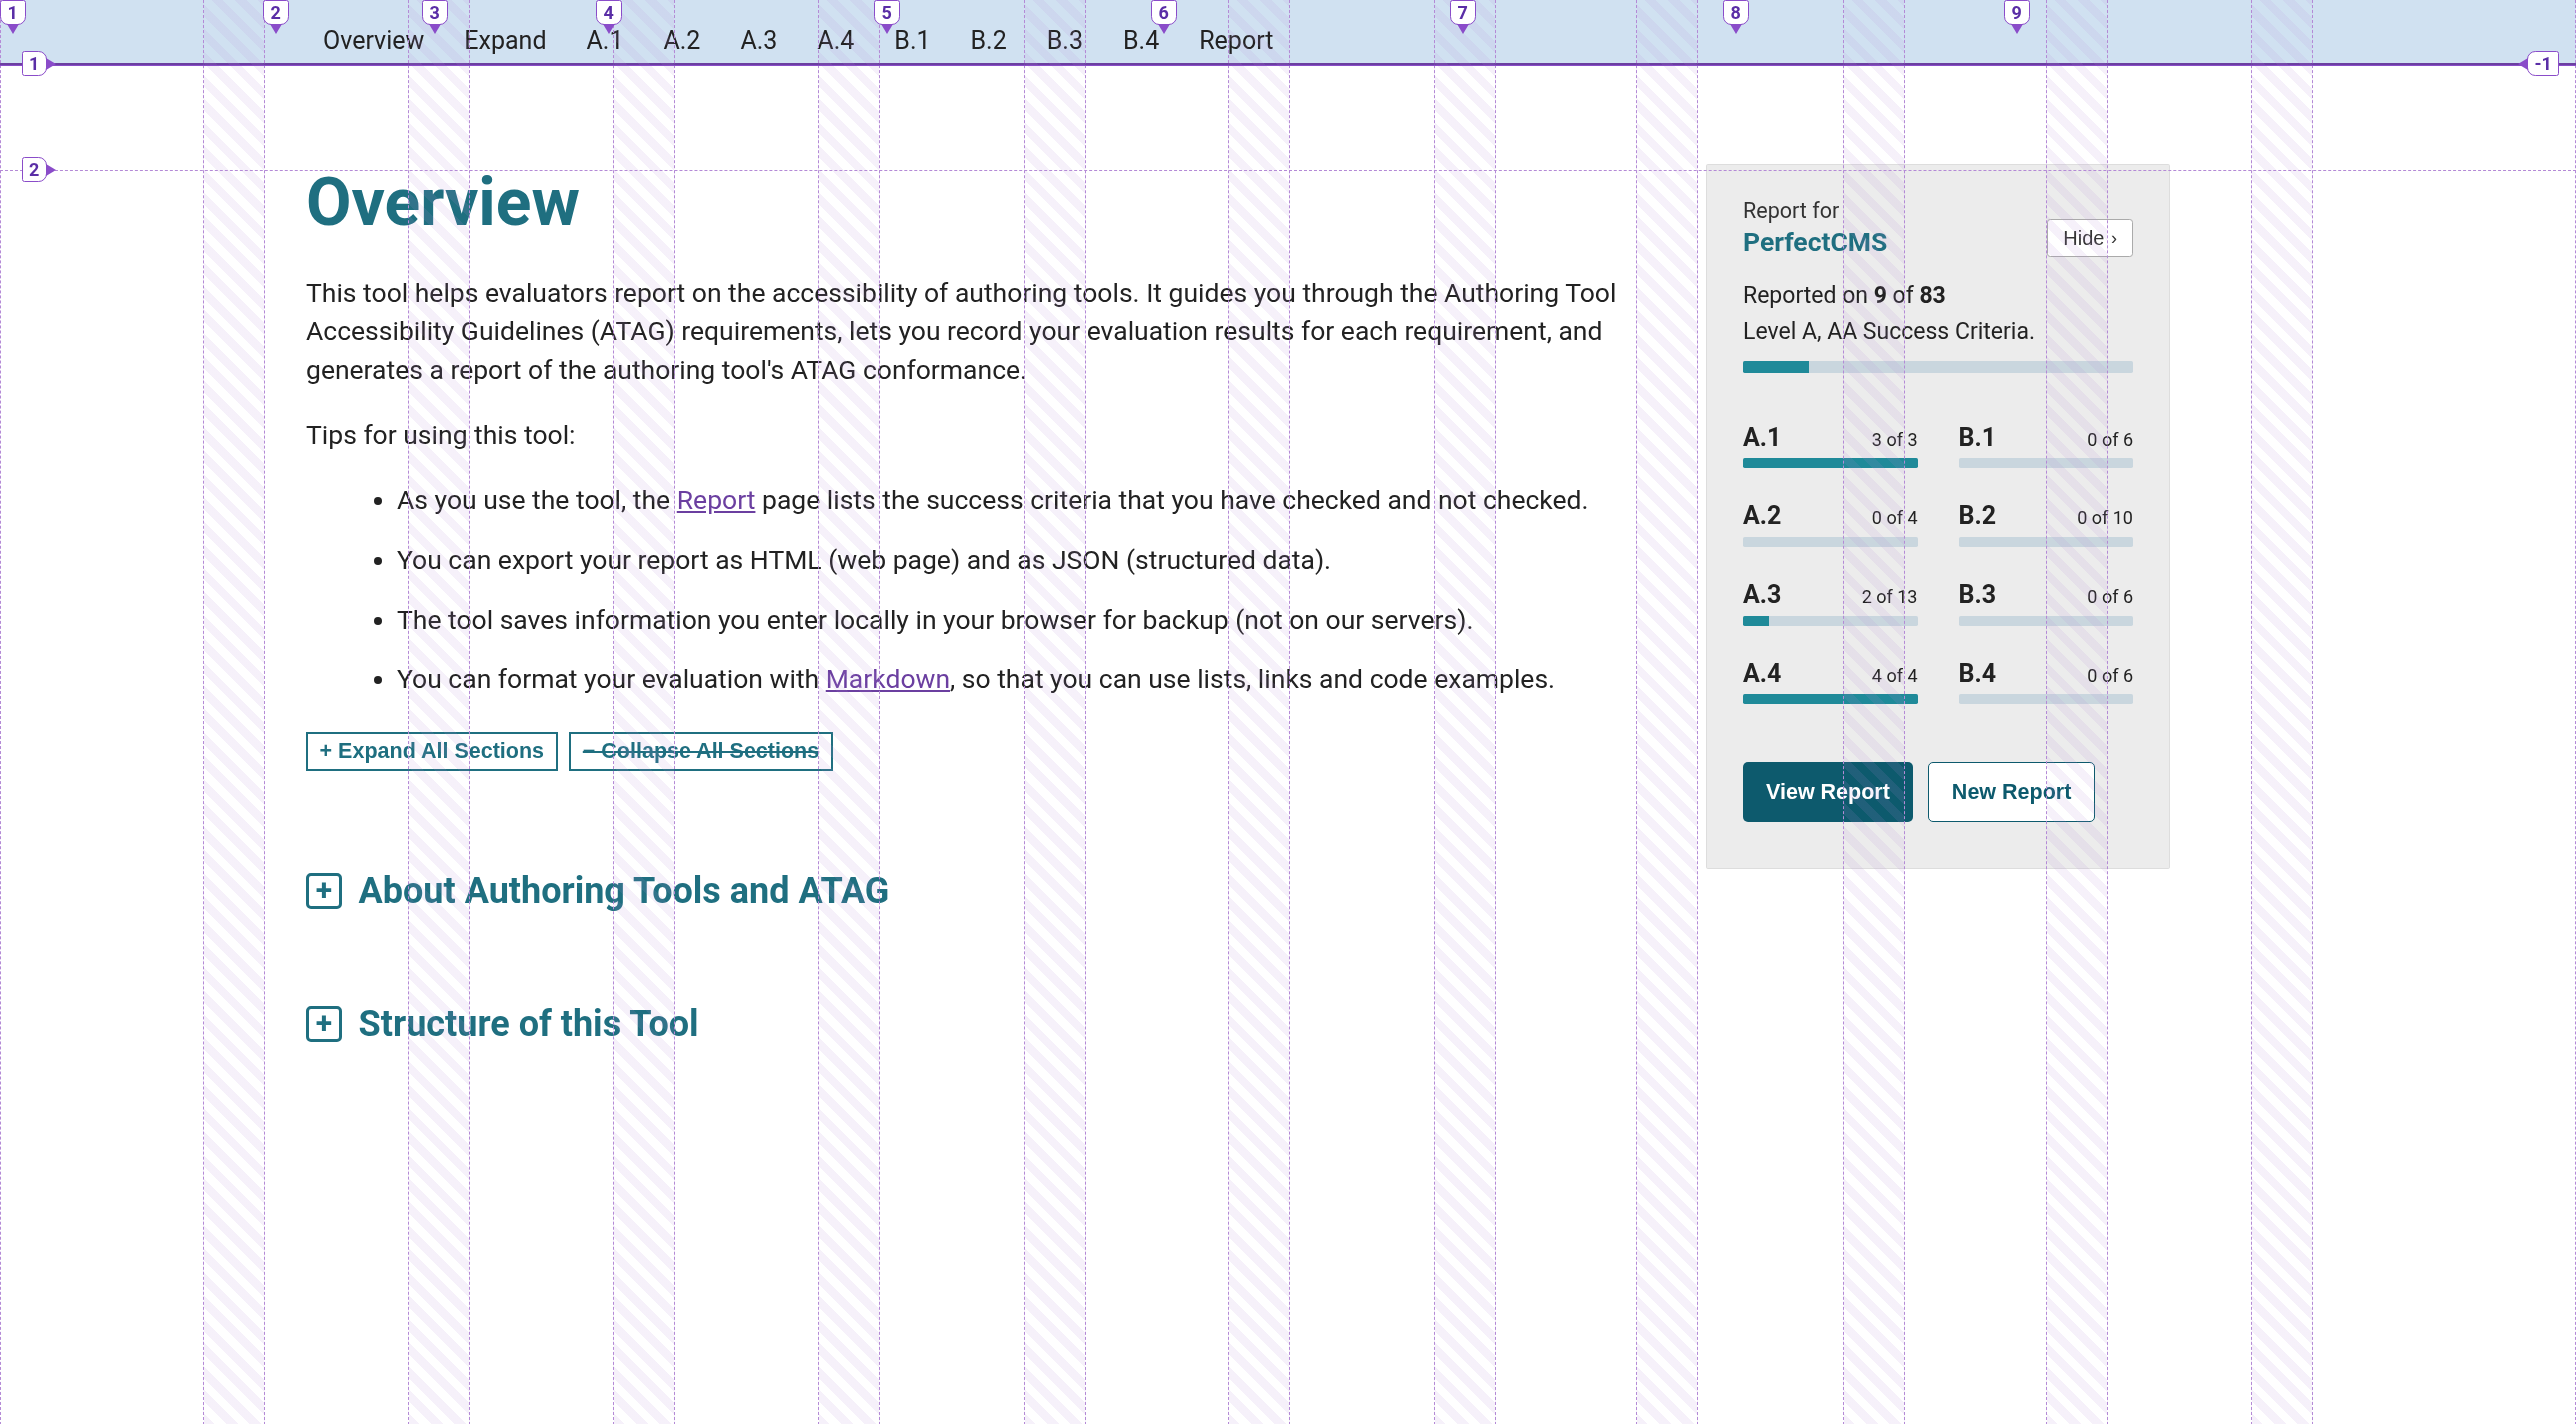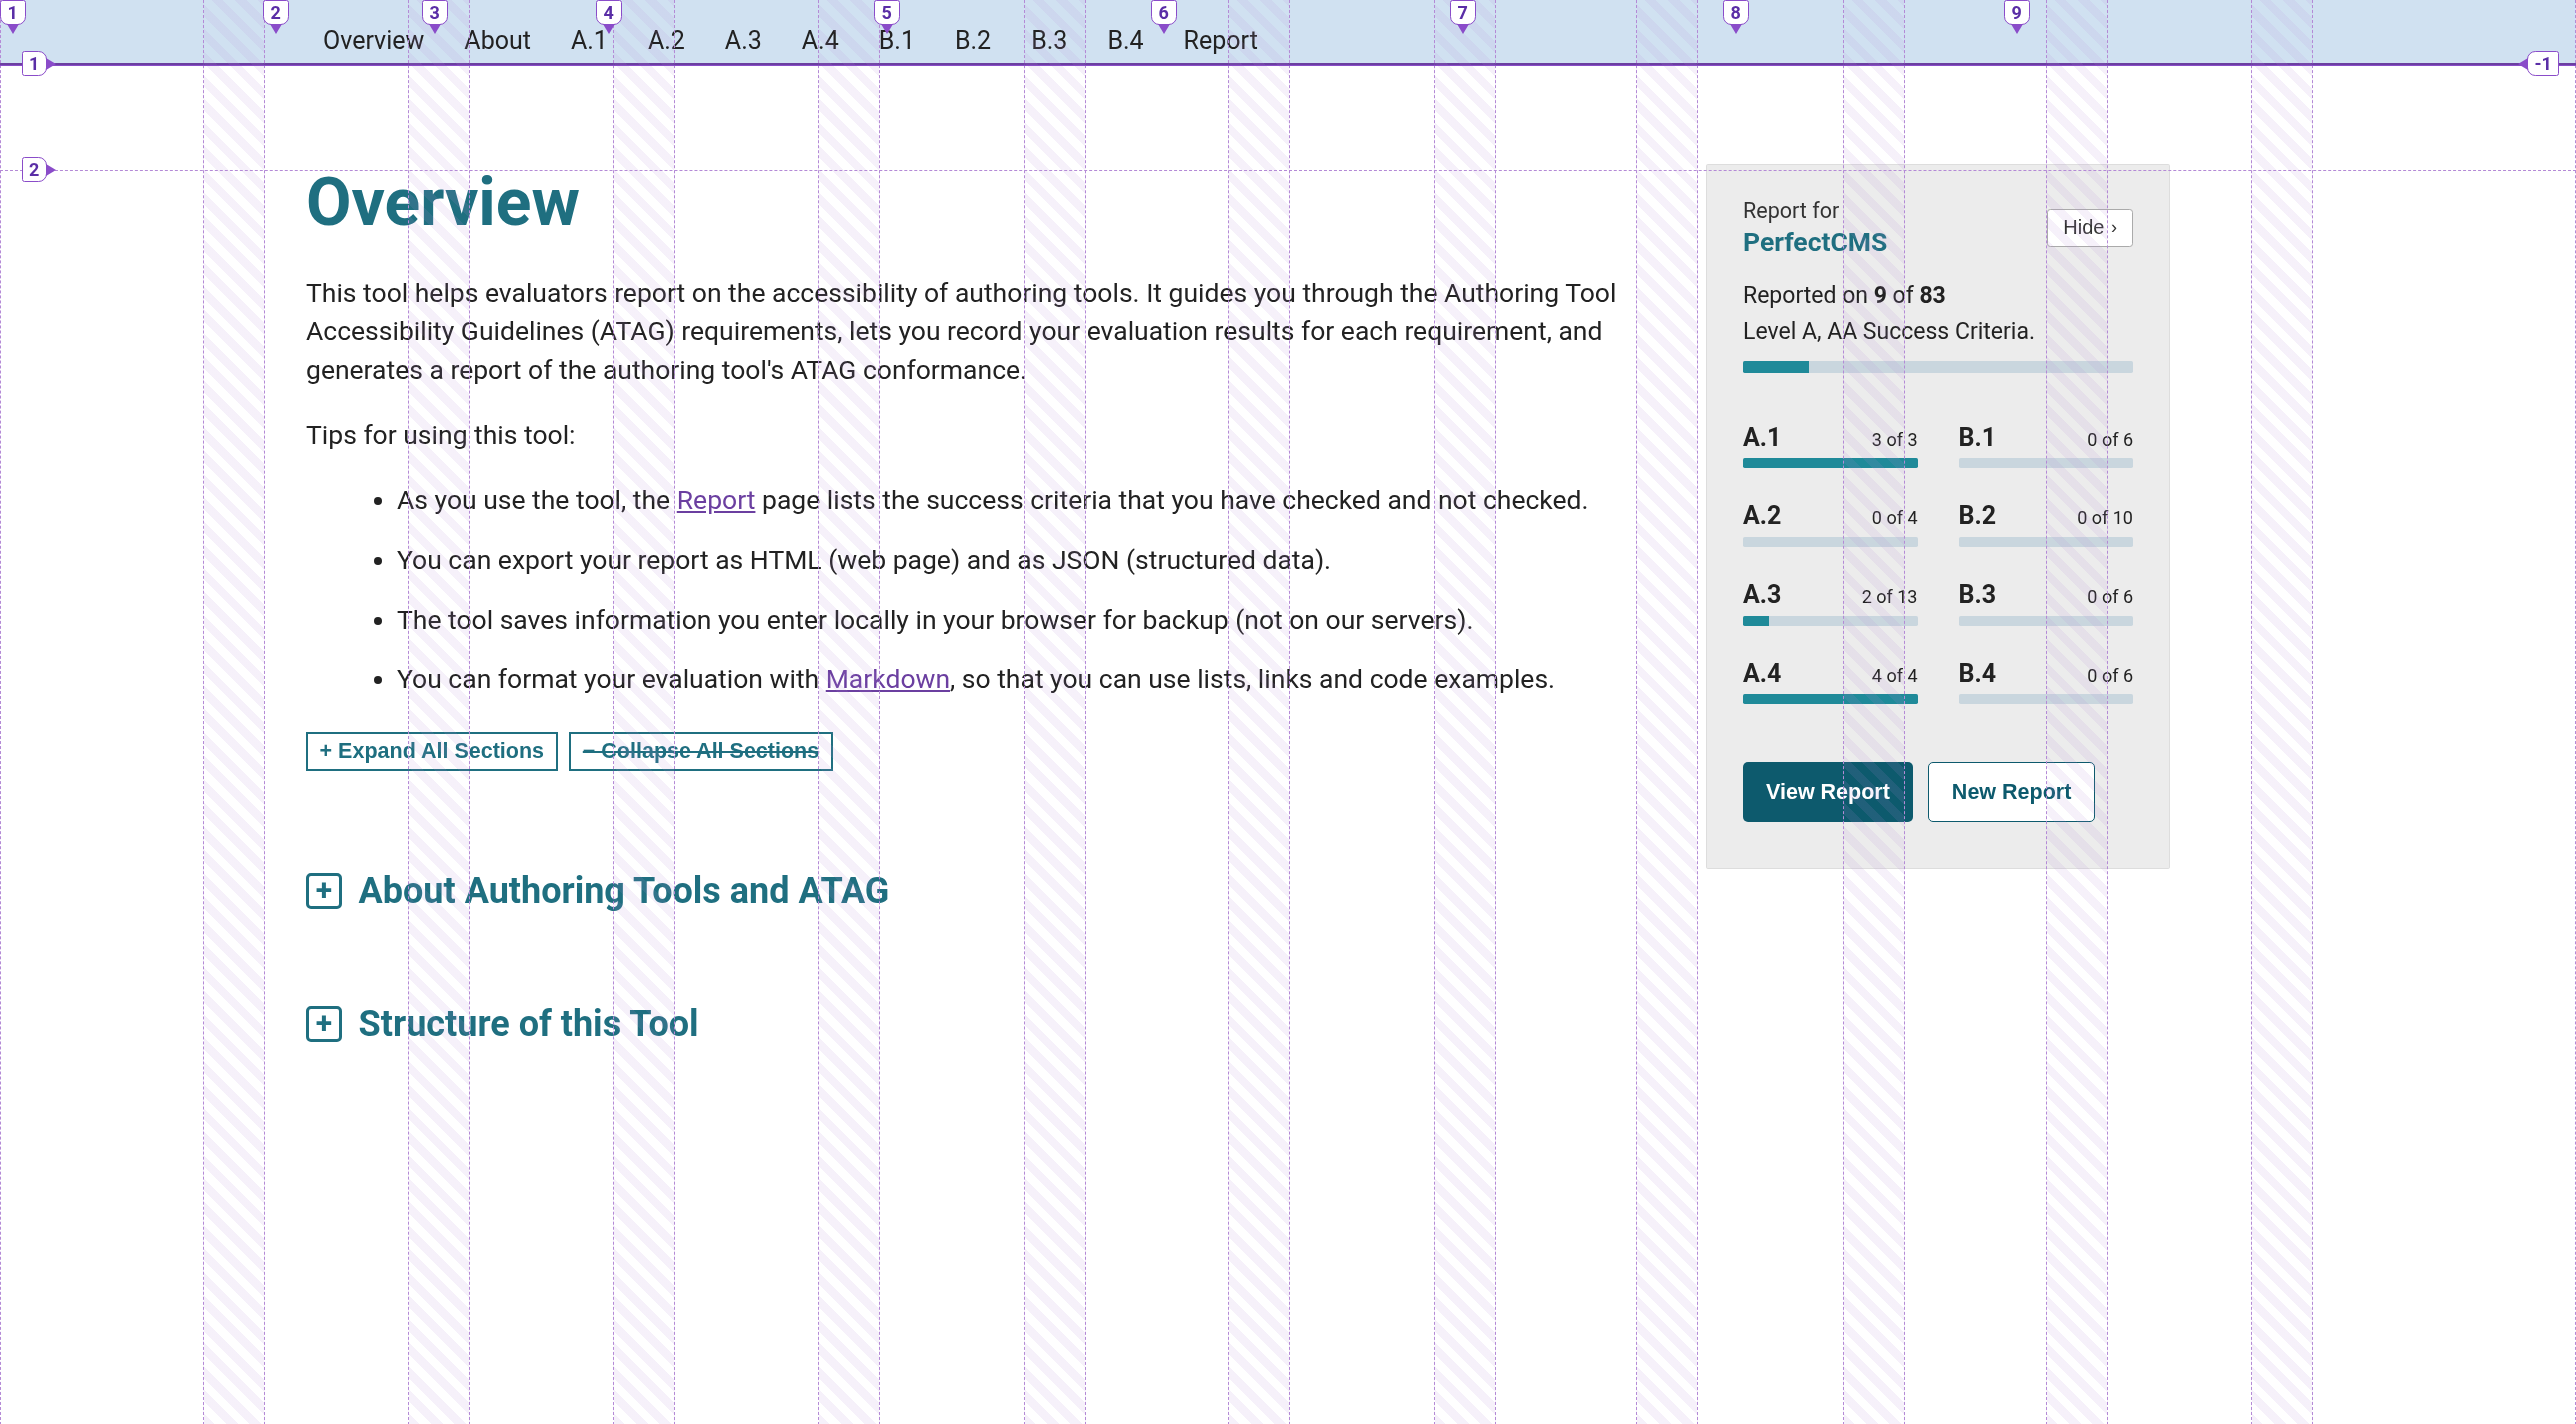--- a/index.html
+++ b/index.html
@@ -71,21 +71,21 @@
     cursor: pointer;
   }
   .section-head:last-of-type { margin-bottom: 0; }
   .section-head .plus-box {
     width: 36px; height: 36px; border: 3.3px solid #1f6f80; border-radius: 5px;
     color: #1f6f80; font-size: 30px; font-weight: 700; line-height: 28px; text-align: center;
   }
   .section-head h2 { font-size: 36px; font-weight: 700; color: #1f6f80; }
 
   
-  .side-head { display: flex; justify-content: space-between; align-items: center; margin-bottom: 25px; }
+  .side-head { display: flex; justify-content: space-between; align-items: flex-end; margin-bottom: 25px; }
   .side-head .label { font-size: 21.5px; color: #333; }
   .side-head .tool-name { font-size: 26.5px; font-weight: 700; color: #1f6f80; margin-top: 3.3px; }
   .hide-btn {
     border: 0.8px solid #aaa; background: #fff; border-radius: 3.3px;
     padding: 6.6px 15px; font-size: 20px; color: #333; cursor: pointer;
     display: inline-flex; align-items: center; gap: 6.6px;
   }
   .hide-btn .chev { font-size: 18px; }
 
   .reported-line { font-size: 23px; color: #222; margin-bottom: 8.3px; }
@@ -145,21 +145,21 @@
     content: ""; position: absolute; top: 50%; transform: translateY(-50%);
     left: -10px; width: 0; height: 0;
     border-top: 6.6px solid transparent; border-bottom: 6.6px solid transparent; border-right: 10px solid #8a4cc9;
   }
 </style>
 </head>
 <body>
 
 <div class="topbar">
   <span class="tab">Overview</span>
-  <span class="tab">About</span>
+  <span class="tab">Expand</span>
   <span class="tab">A.1</span>
   <span class="tab">A.2</span>
   <span class="tab">A.3</span>
   <span class="tab">A.4</span>
   <span class="tab">B.1</span>
   <span class="tab">B.2</span>
   <span class="tab">B.3</span>
   <span class="tab">B.4</span>
   <span class="tab">Report</span>
 </div>

